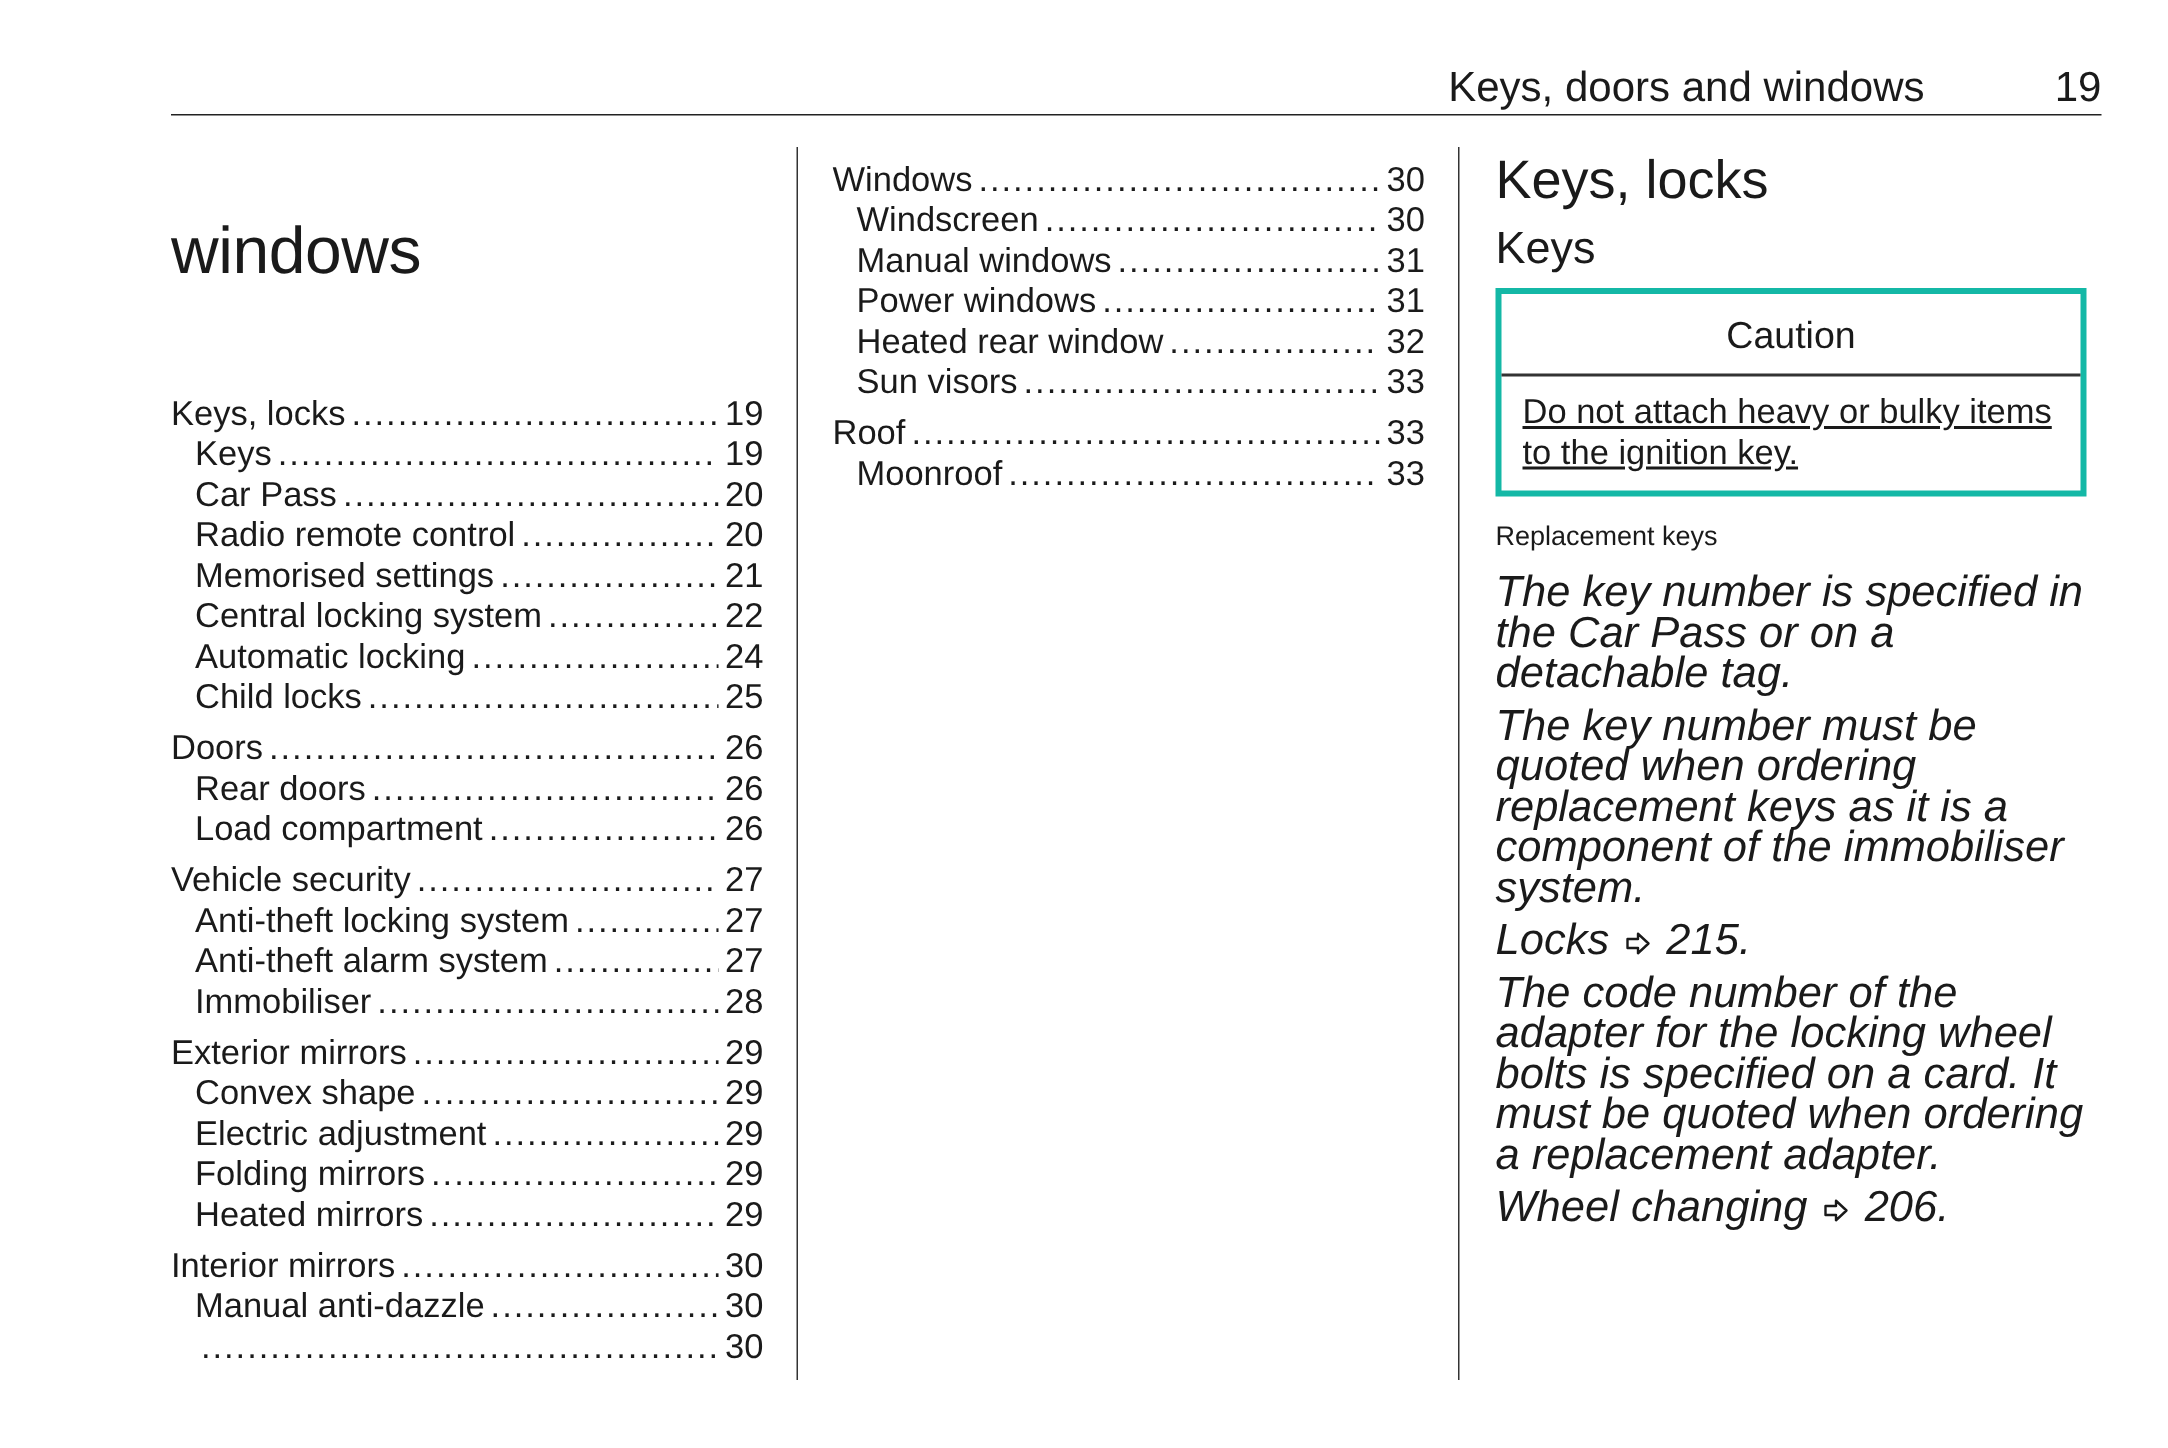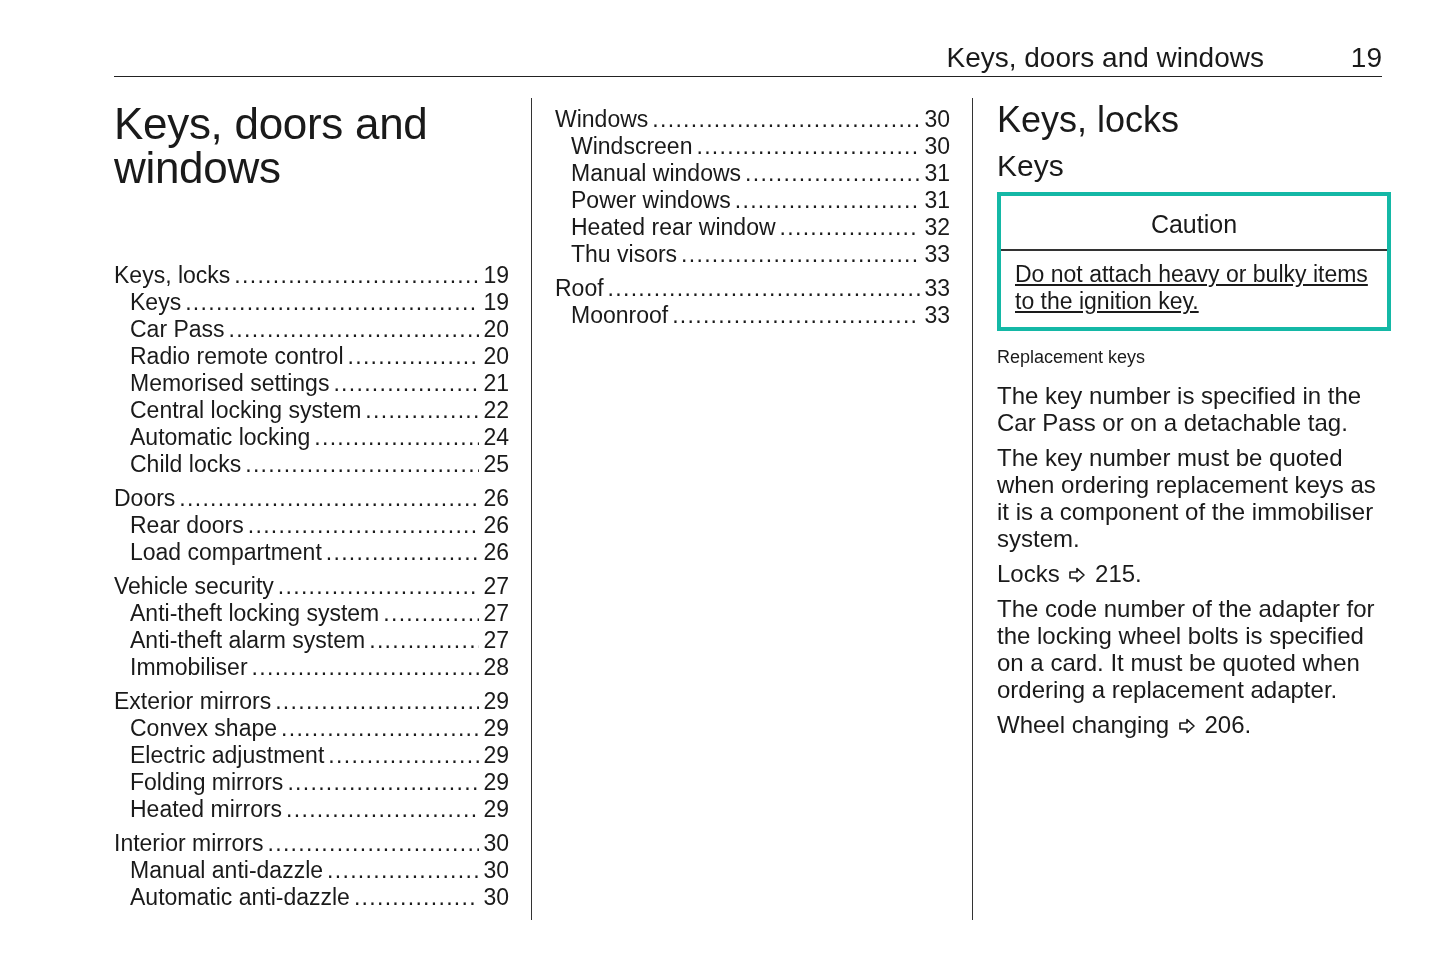--- a/index.html
+++ b/index.html
@@ -1,17 +1,17 @@
 <!DOCTYPE html>
 <html><head>
 <meta charset="utf-8">
 <style>
   html,body{margin:0;padding:0;background:#fff;}
   body{width:1445px;height:965px;position:relative;overflow:hidden;color:#1a1a1a;font-family:"Liberation Sans",sans-serif;}
-  .running-head{position:absolute;left:114px;right:63px;top:40px;height:36px;border-bottom:1.5px solid #222;}
+  .running-head{position:absolute;left:114px;right:44px;top:40px;height:36px;border-bottom:1.5px solid #222;}
   .rh-title{position:absolute;right:118px;top:2px;font-size:28px;}
   .rh-page{position:absolute;right:0;top:2px;font-size:28px;}
   .col{position:absolute;top:100px;}
   .col1{left:114px;width:395px;}
   .col2{left:555px;width:395px;}
   .col3{left:997px;width:394px;}
   .vrule{position:absolute;top:98px;height:822px;border-left:1.5px solid #333;}
   .chapter-title{font-size:44px;line-height:44px;margin:2px 0 0 0;font-weight:normal;letter-spacing:-0.3px;}
   .toc{margin-top:72px;}
   .toc-group{margin-bottom:7px;}
@@ -22,37 +22,37 @@
   .toc-row .dots::before{content:"......................................................................................................................";}
   .toc-row .pg{flex:0 0 auto;}
   .toc-row.main{font-weight:normal;}
   .col2 .toc{margin-top:6px;}
   h2.sec{font-size:36px;font-weight:normal;margin:0 0 8px 0;line-height:40px;}
   h3.sub{font-size:30px;font-weight:normal;margin:0 0 8px 0;line-height:36px;}
   .caution{border:4px solid #14b8a6;margin-top:6px;}
   .caution-head{font-size:25px;text-align:center;padding:14px 0 10px 0;border-bottom:2px solid #333;}
   .caution-body{font-size:23px;line-height:27px;padding:10px 14px 12px 14px;text-decoration:underline;}
   h4.minor{font-size:18px;font-weight:normal;margin:16px 0 14px 0;}
-  p{font-size:24px;line-height:27px;margin:0 0 8px 0;}
+  p{font-size:29px;line-height:27px;margin:0 0 8px 0;font-style:italic;}
   .xref-icon{display:inline-block;width:18px;height:16px;vertical-align:-1px;margin:0 2px;}
 </style>
 </head>
 <body>
 
 <div class="running-head">
   <span class="rh-title">Keys, doors and windows</span>
   <span class="rh-page">19</span>
 </div>
 
 <div class="vrule" style="left:531px;"></div>
 <div class="vrule" style="left:972px;"></div>
 
 <div class="col col1">
   <h1 class="chapter-title">
-    <span>Keys, doors and</span><br>
+    <br>
     <span>windows</span>
   </h1>
   <div class="toc" id="toc1">
       <div class="toc-group">
         <div class="toc-row main">
           <span class="label">Keys, locks</span>
           <span class="dots"></span>
           <span class="pg">19</span>
         </div>
         <div class="toc-row sub">
@@ -162,21 +162,20 @@
           <span class="label">Interior mirrors</span>
           <span class="dots"></span>
           <span class="pg">30</span>
         </div>
         <div class="toc-row sub">
           <span class="label">Manual anti-dazzle</span>
           <span class="dots"></span>
           <span class="pg">30</span>
         </div>
         <div class="toc-row sub">
-          <span class="label">Automatic anti-dazzle</span>
           <span class="dots"></span>
           <span class="pg">30</span>
         </div>
       </div>
     </div>
 </div>
 
 <div class="col col2">
   <div class="toc" id="toc2">
       <div class="toc-group">
@@ -199,21 +198,21 @@
           <span class="label">Power windows</span>
           <span class="dots"></span>
           <span class="pg">31</span>
         </div>
         <div class="toc-row sub">
           <span class="label">Heated rear window</span>
           <span class="dots"></span>
           <span class="pg">32</span>
         </div>
         <div class="toc-row sub">
-          <span class="label">Thu visors</span>
+          <span class="label">Sun visors</span>
           <span class="dots"></span>
           <span class="pg">33</span>
         </div>
       </div>
       <div class="toc-group">
         <div class="toc-row main">
           <span class="label">Roof</span>
           <span class="dots"></span>
           <span class="pg">33</span>
         </div>

